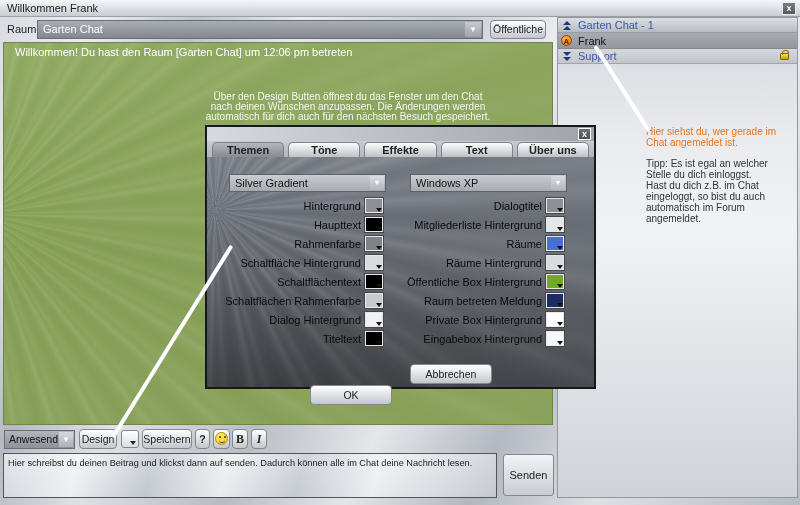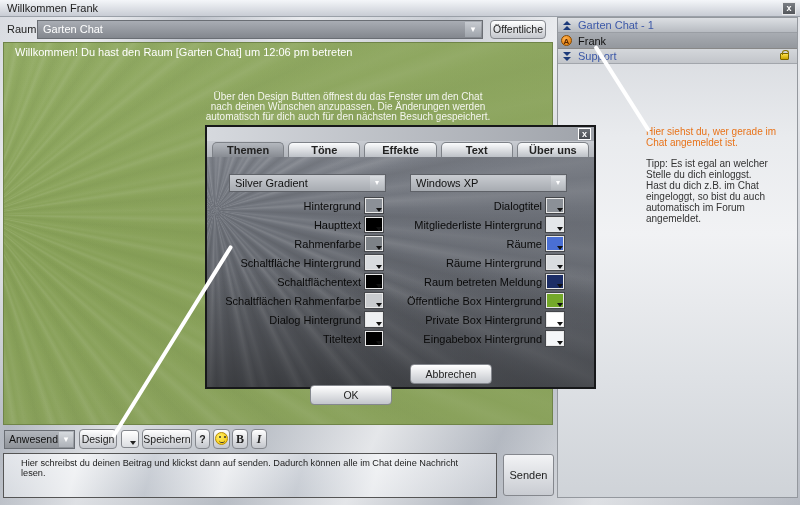--- a/index.html
+++ b/index.html
@@ -75,21 +75,21 @@
 .smiley::before { content:""; position:absolute; left:3px; top:3px; width:2px; height:2px; border-radius:50%; background:#333; box-shadow:5px 0 0 #333; }
 .smiley::after { content:""; position:absolute; left:3px; top:6px; width:6px; height:3px; border-radius:0 0 6px 6px; border-bottom:1px solid #333; }
 .bold-btn { position:absolute; left:232px; top:429px; width:16px; height:20px; line-height:18px; font-weight:bold; font-family:"Liberation Serif",serif; font-size:12px; }
 .italic-btn { position:absolute; left:251px; top:429px; width:16px; height:20px; line-height:18px; font-style:italic; font-weight:bold; font-family:"Liberation Serif",serif; font-size:12px; }
 
 .composer-box {
   position:absolute; left:3px; top:453px; width:494px; height:45px;
   background:
     linear-gradient(105deg, rgba(255,255,255,0.0) 0%, rgba(255,255,255,0.6) 15%, rgba(150,158,170,0.25) 30%, rgba(255,255,255,0.5) 45%, rgba(150,158,170,0.2) 60%, rgba(255,255,255,0.55) 75%, rgba(160,165,175,0.25) 100%),
     linear-gradient(180deg,#e2e5ea,#d2d6dc);
-  border:1px solid #555; font-size:9.2px; color:#222; padding:4px 17px;
+  border:1px solid #555; font-size:9.2px; color:#222; padding:4px 4px;
 }
 .send-btn { position:absolute; left:503px; top:454px; width:51px; height:42px; line-height:40px; border-radius:3px; background:linear-gradient(180deg,#f2f3f5,#c9ccd2); font-size:11px; }
 
 .sidebar {
   position:absolute; left:557px; top:17px; width:241px; height:481px;
   background:linear-gradient(180deg,#d4d7dc 0%, #e9ebee 25%, #f1f2f4 45%, #dee1e5 75%, #cfd3d8 100%);
   border:1px solid #94989e;
 }
 .sb-row { position:relative; width:100%; font-size:11px;padding-left:25px; }
 .sb-row1 { height:15px; background:linear-gradient(180deg,#dcdfe3,#b7bbc1); border-bottom:1px solid #9a9ea4; color:#3c58a8; line-height:15px; }
@@ -279,26 +279,26 @@
       </div>
       <div class="set-row">
         <span class="set-label">Räume</span>
         <span class="swatch" style="background: rgb(74, 111, 212);"></span>
       </div>
       <div class="set-row">
         <span class="set-label">Räume Hintergrund</span>
         <span class="swatch" style="background: rgb(217, 220, 223);"></span>
       </div>
       <div class="set-row">
+        <span class="set-label">Öffentliche Box Hintergrund</span>
+        <span class="swatch" style="background: rgb(116, 168, 41);"></span>
+      </div>
+      <div class="set-row">
         <span class="set-label">Raum betreten Meldung</span>
         <span class="swatch" style="background: rgb(28, 45, 102);"></span>
-      </div>
-      <div class="set-row">
-        <span class="set-label">Öffentliche Box Hintergrund</span>
-        <span class="swatch" style="background: rgb(116, 168, 41);"></span>
       </div>
       <div class="set-row">
         <span class="set-label">Private Box Hintergrund</span>
         <span class="swatch" style="background: rgb(255, 255, 255);"></span>
       </div>
       <div class="set-row">
         <span class="set-label">Eingabebox Hintergrund</span>
         <span class="swatch" style="background: rgb(244, 246, 248);"></span>
       </div>
     </div>

